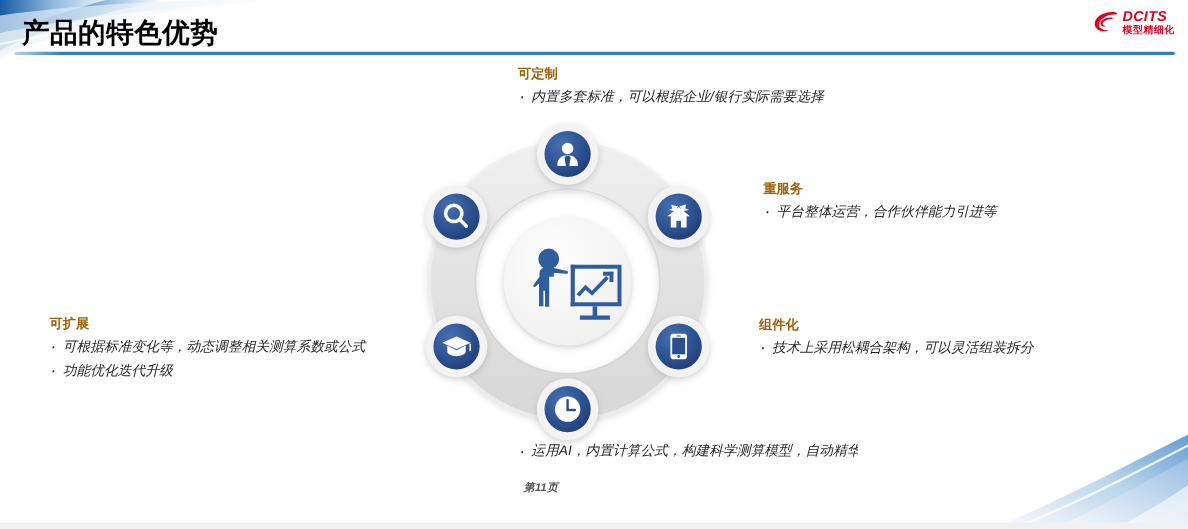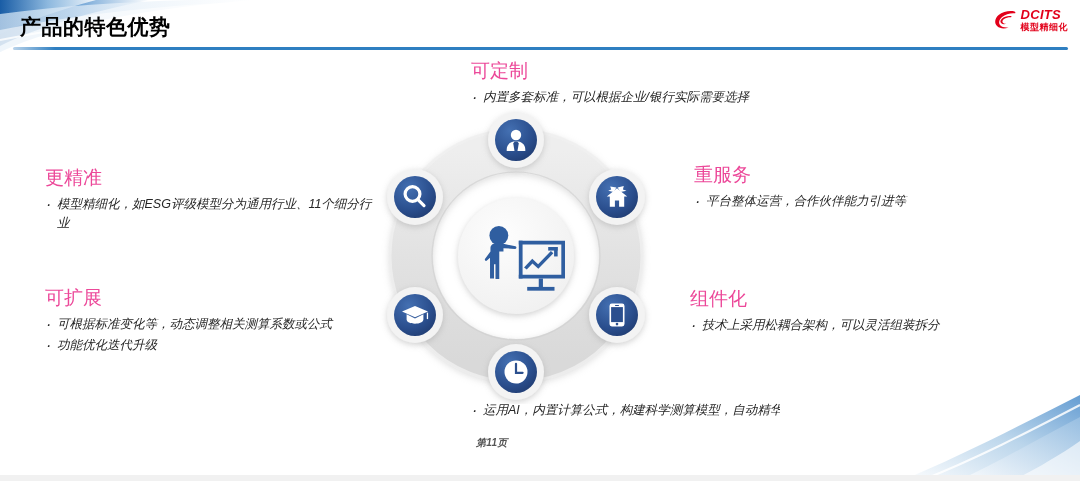--- a/index.html
+++ b/index.html
@@ -35,21 +35,21 @@
     position: absolute;
     left: 0; top: 0;
     width: 300px;
     height: 52px;
     overflow: hidden;
   }
   .header-title {
     position: absolute;
     left: 20px;
     top: 13px;
-    font-size: 21px;
+    font-size: 25px;
     font-weight: bold;
     letter-spacing: 0.5px;
     color: #000000;
     z-index: 5;
     white-space: nowrap;
   }
   .header-rule {
     position: absolute;
     left: 13px;
     top: 47px;
@@ -94,23 +94,23 @@
     letter-spacing: 0.5px;
     margin-top: 2px;
   }
 
   
   .tblock {
     position: absolute;
   }
   .tblock h3 {
     margin: 0 0 5px 0;
-    font-size: 19px;
-    font-weight: normal;
-    color: #ec4899;
+    font-size: 12px;
+    font-weight: bold;
+    color: #a16207;
     line-height: 1.2;
   }
   .tblock ul {
     margin: 0;
     padding: 0;
     list-style: none;
     font-style: italic;
   }
   .tblock li {
     position: relative;
@@ -336,26 +336,20 @@
     </svg>
   </div>
 
   <div class="tblock" id="block-customizable">
     <h3>可定制</h3>
     <ul>
       <li>内置多套标准，可以根据企业/银行实际需要选择</li>
     </ul>
   </div>
 
-  <div class="tblock" id="block-accurate">
-    <h3>更精准</h3>
-    <ul>
-      <li>模型精细化，如ESG评级模型分为通用行业、11个细分行业</li>
-    </ul>
-  </div>
 
   <div class="tblock" id="block-service">
     <h3>重服务</h3>
     <ul>
       <li>平台整体运营，合作伙伴能力引进等</li>
     </ul>
   </div>
 
   <div class="tblock" id="block-extensible">
     <h3>可扩展</h3>

